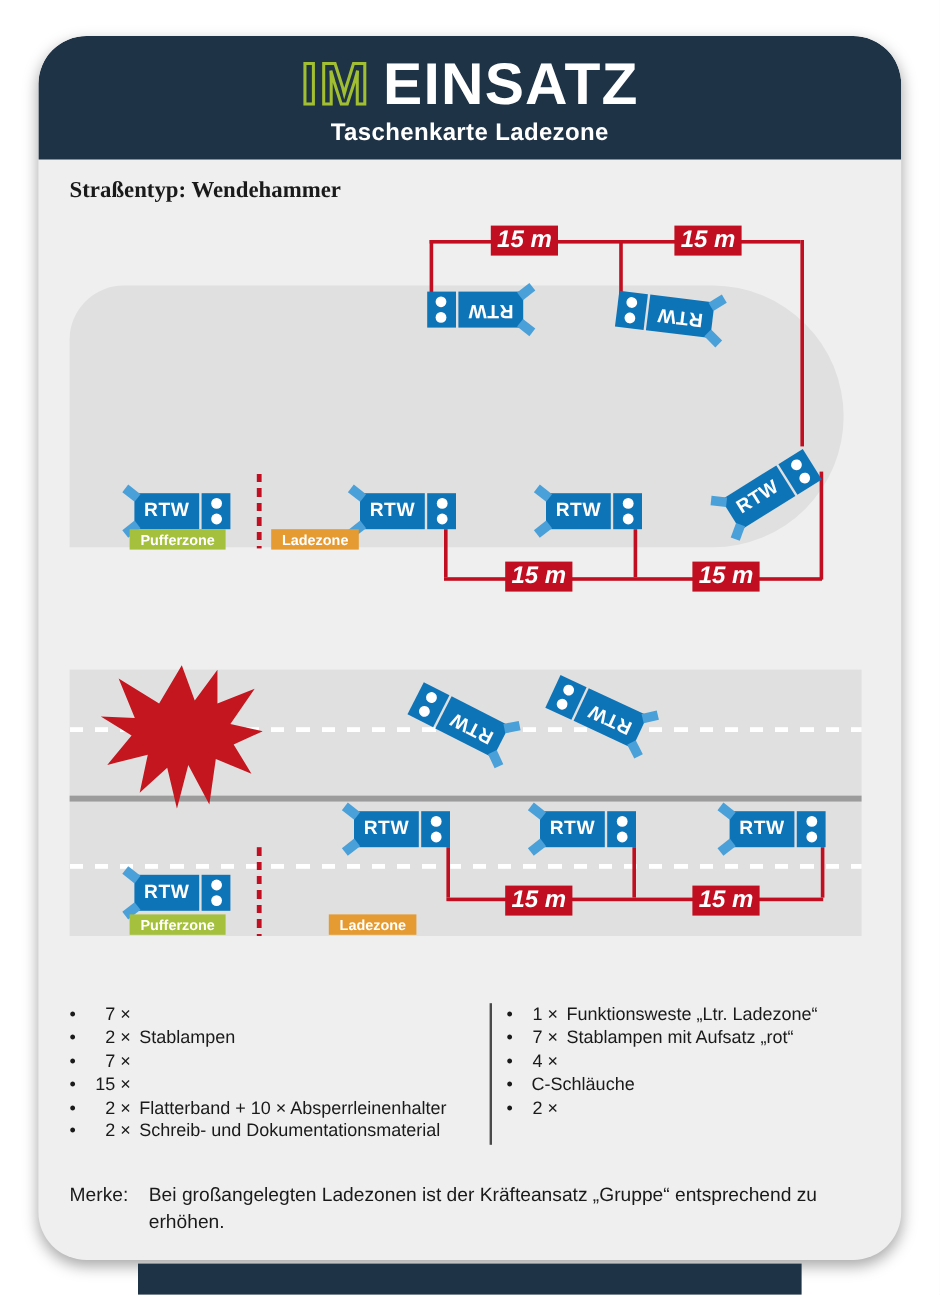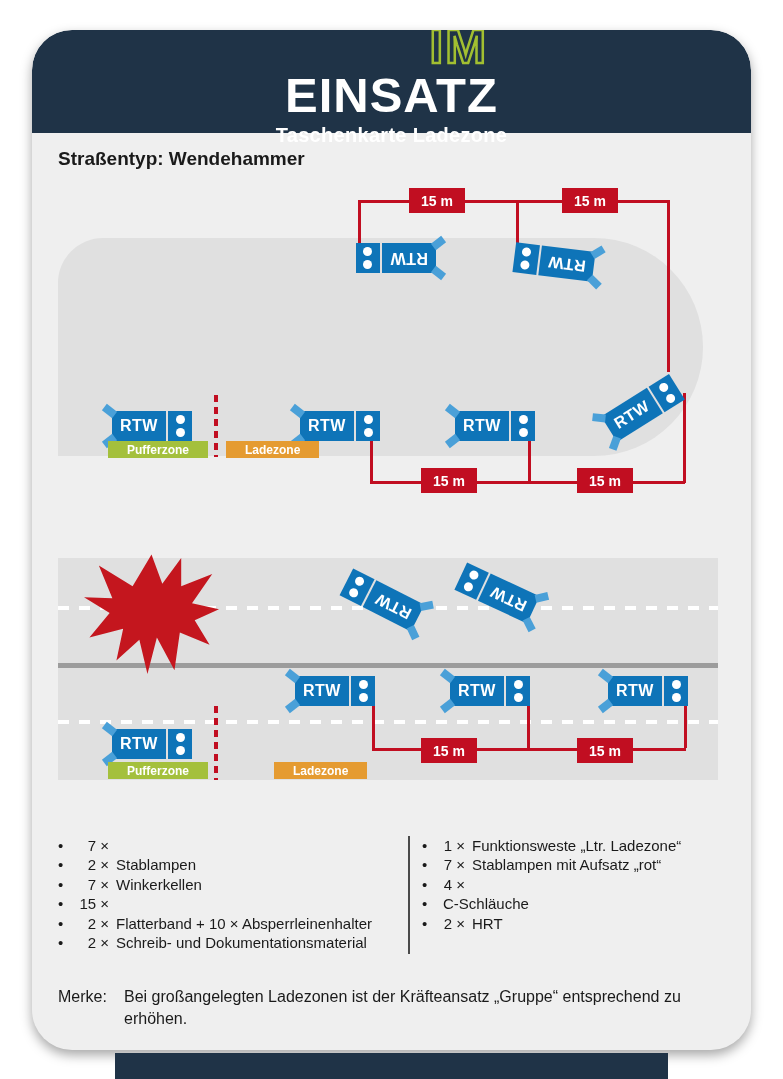--- a/index.html
+++ b/index.html
@@ -24,41 +24,41 @@
   .card{position:absolute;left:32px;top:30px;width:719px;height:1020px;
     background:var(--cardbg);border-radius:40px;overflow:hidden;
     box-shadow:0 5px 12px rgba(0,0,0,.35);}
   .footer-bar{position:absolute;left:115px;top:1053px;width:553px;height:26px;
     background:var(--navy);}
 
   
   .hdr{position:absolute;left:0;top:0;width:719px;height:103px;background:var(--navy);
     border-radius:40px 40px 0 0;display:flex;flex-direction:column;align-items:center;
     justify-content:center;padding-top:6px;}
-  .logo{display:flex;align-items:flex-end;line-height:1;flex-direction:column;}
+  .logo{display:flex;align-items:center;line-height:1;}
   .logo .im{font-size:49px;font-weight:800;letter-spacing:2px;color:transparent;
     -webkit-text-stroke:2.5px var(--logo-green);margin-right:10px;}
   .logo .einsatz{font-size:49px;font-weight:800;letter-spacing:1px;color:#fff;}
   .hdr .sub{color:#fff;font-size:20px;font-weight:600;margin-top:4px;letter-spacing:.3px;}
 
   
   .sec-title{position:absolute;left:26px;font-size:19px;font-weight:700;color:var(--ink);}
 
   
   .road{position:absolute;background:var(--road);}
   .rline{position:absolute;background:var(--red);z-index:1;}
   .rdash{position:absolute;width:4px;z-index:2;
     background:repeating-linear-gradient(180deg,var(--red) 0 7px,transparent 7px 12px);}
   .lane{position:absolute;height:4px;z-index:1;
     background:repeating-linear-gradient(90deg,#fff 0 11px,transparent 11px 21px);}
   .median{position:absolute;height:5px;background:var(--median);z-index:1;}
   .dist{position:absolute;width:56px;height:25px;background:var(--red);color:#fff;
-    font-size:14px;font-weight:700;display:flex;align-items:center;justify-content:center;
-    z-index:4;}
-  .zone{position:absolute;height:17px;padding:0 19px;color:#fff;font-size:12px;
+    font-size:20px;font-weight:700;display:flex;align-items:center;justify-content:center;
+    z-index:4;font-style:italic;}
+  .zone{position:absolute;height:17px;padding:0 9px;color:#fff;font-size:12px;
     font-weight:600;display:flex;align-items:center;z-index:3;white-space:nowrap;}
   .zone.puffer{background:var(--green);}
   .zone.lade{background:var(--orange);}
 
   
   .rtw{position:absolute;width:80px;height:30px;display:flex;z-index:3;}
   .rtw .bd{flex:0 0 54px;background:var(--blue);color:#fff;font-weight:700;font-size:16px;
     display:flex;align-items:center;justify-content:center;letter-spacing:.5px;}
   .rtw .cab{flex:0 0 24px;margin-left:2px;background:var(--blue);display:flex;
     flex-direction:column;align-items:center;justify-content:center;gap:4px;}
@@ -99,21 +99,21 @@
 <div class="card">
 
   <div class="hdr">
     <div class="logo">
       <span class="im">IM</span>
       <span class="einsatz">EINSATZ</span>
     </div>
     <div class="sub">Taschenkarte Ladezone</div>
   </div>
 
-  <div class="sec-title" style="top:118px;">Straßentyp: Wendehammer</div>
+  <div class="sec-title" style="top:118px;font-family:Liberation Serif, serif;">Straßentyp: Wendehammer</div>
 
   <div class="road" style="left:26px;top:208px;width:645px;height:218px;border-radius:45px 109px 109px 0;"></div>
 
   <div class="rline" style="left:326px;top:170px;width:309px;height:2.5px;"></div>
   <div class="rline" style="left:326px;top:170px;width:2.5px;height:45px;"></div>
   <div class="rline" style="left:484px;top:170px;width:2.5px;height:48px;"></div>
   <div class="rline" style="left:635px;top:170px;width:2.5px;height:172px;"></div>
   <div class="dist" style="left:377px;top:158px;">15 m</div>
   <div class="dist" style="left:530px;top:158px;">15 m</div>
 
@@ -265,21 +265,20 @@
   <ul class="mlist left">
     <li class="mrow">
         <span class="qty">7 ×</span>
       </li>
     <li class="mrow">
         <span class="qty">2 ×</span>
         <span class="lab">Stablampen</span>
       </li>
     <li class="mrow">
         <span class="qty">7 ×</span>
-        <span class="lab">Winkerkellen</span>
       </li>
     <li class="mrow">
         <span class="qty">15 ×</span>
       </li>
     <li class="mrow">
         <span class="qty">2 ×</span>
         <span class="lab">Flatterband + 10 × Absperrleinenhalter</span>
       </li>
     <li class="mrow">
         <span class="qty">2 ×</span>
@@ -299,21 +298,20 @@
         <span class="lab">Stablampen mit Aufsatz „rot“</span>
       </li>
     <li class="mrow">
         <span class="qty">4 ×</span>
       </li>
     <li class="mrow">
         <span class="lab merged">C-Schläuche</span>
       </li>
     <li class="mrow">
         <span class="qty">2 ×</span>
-        <span class="lab">HRT</span>
       </li>
   </ul>
 
   <div class="merke">
     <span class="mlabel">Merke:</span>
     <span class="mtext">Bei großangelegten Ladezonen ist der Kräfteansatz „Gruppe“ entsprechend zu erhöhen.</span>
   </div>
 
 </div>
 

